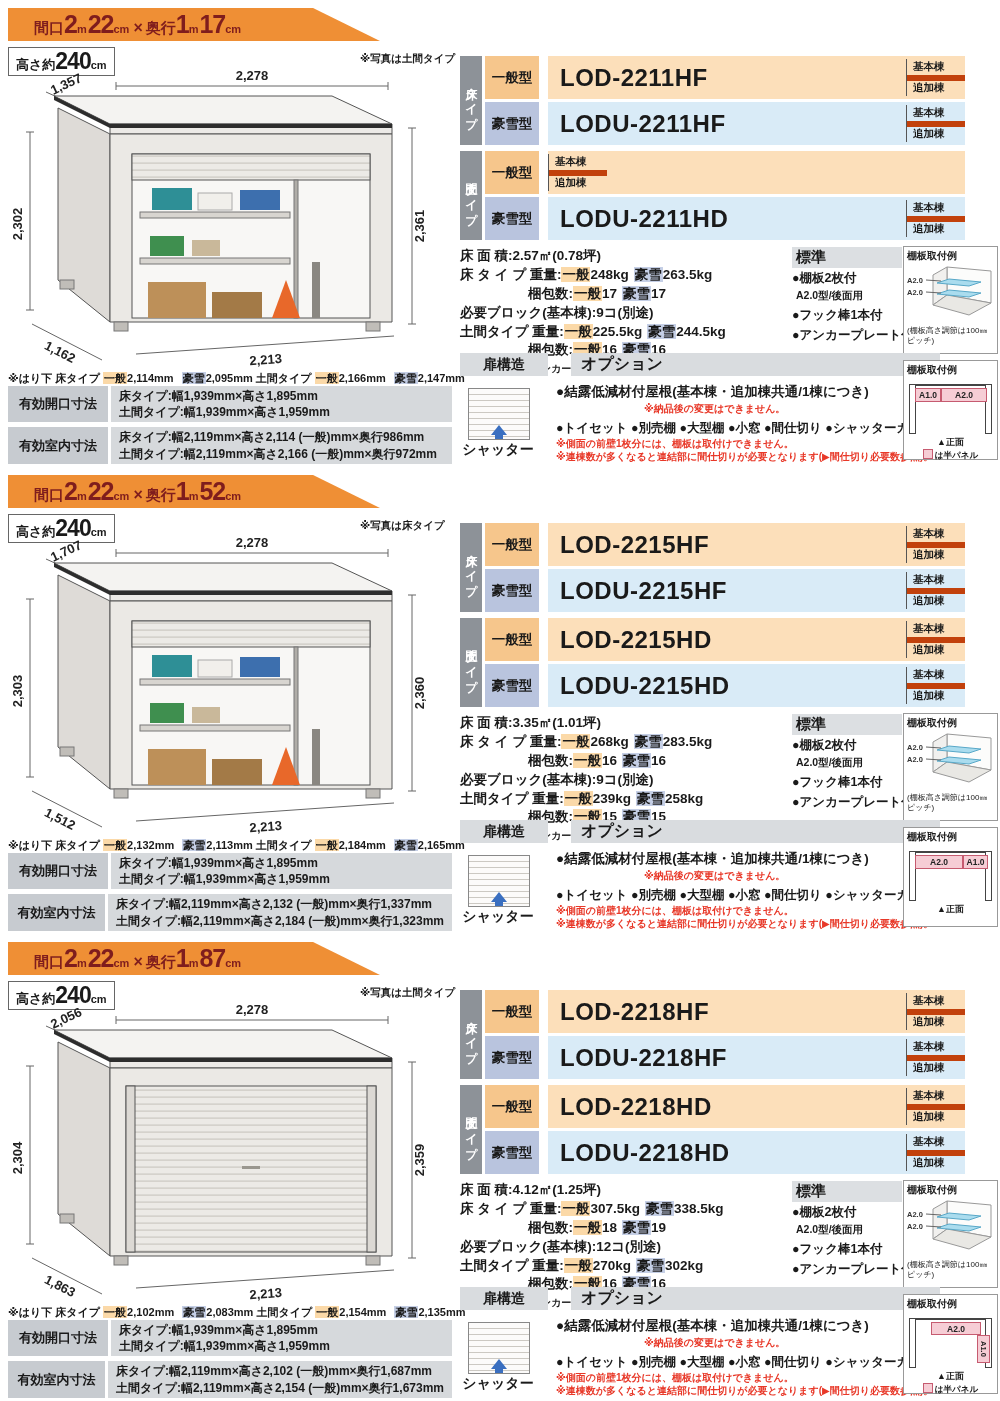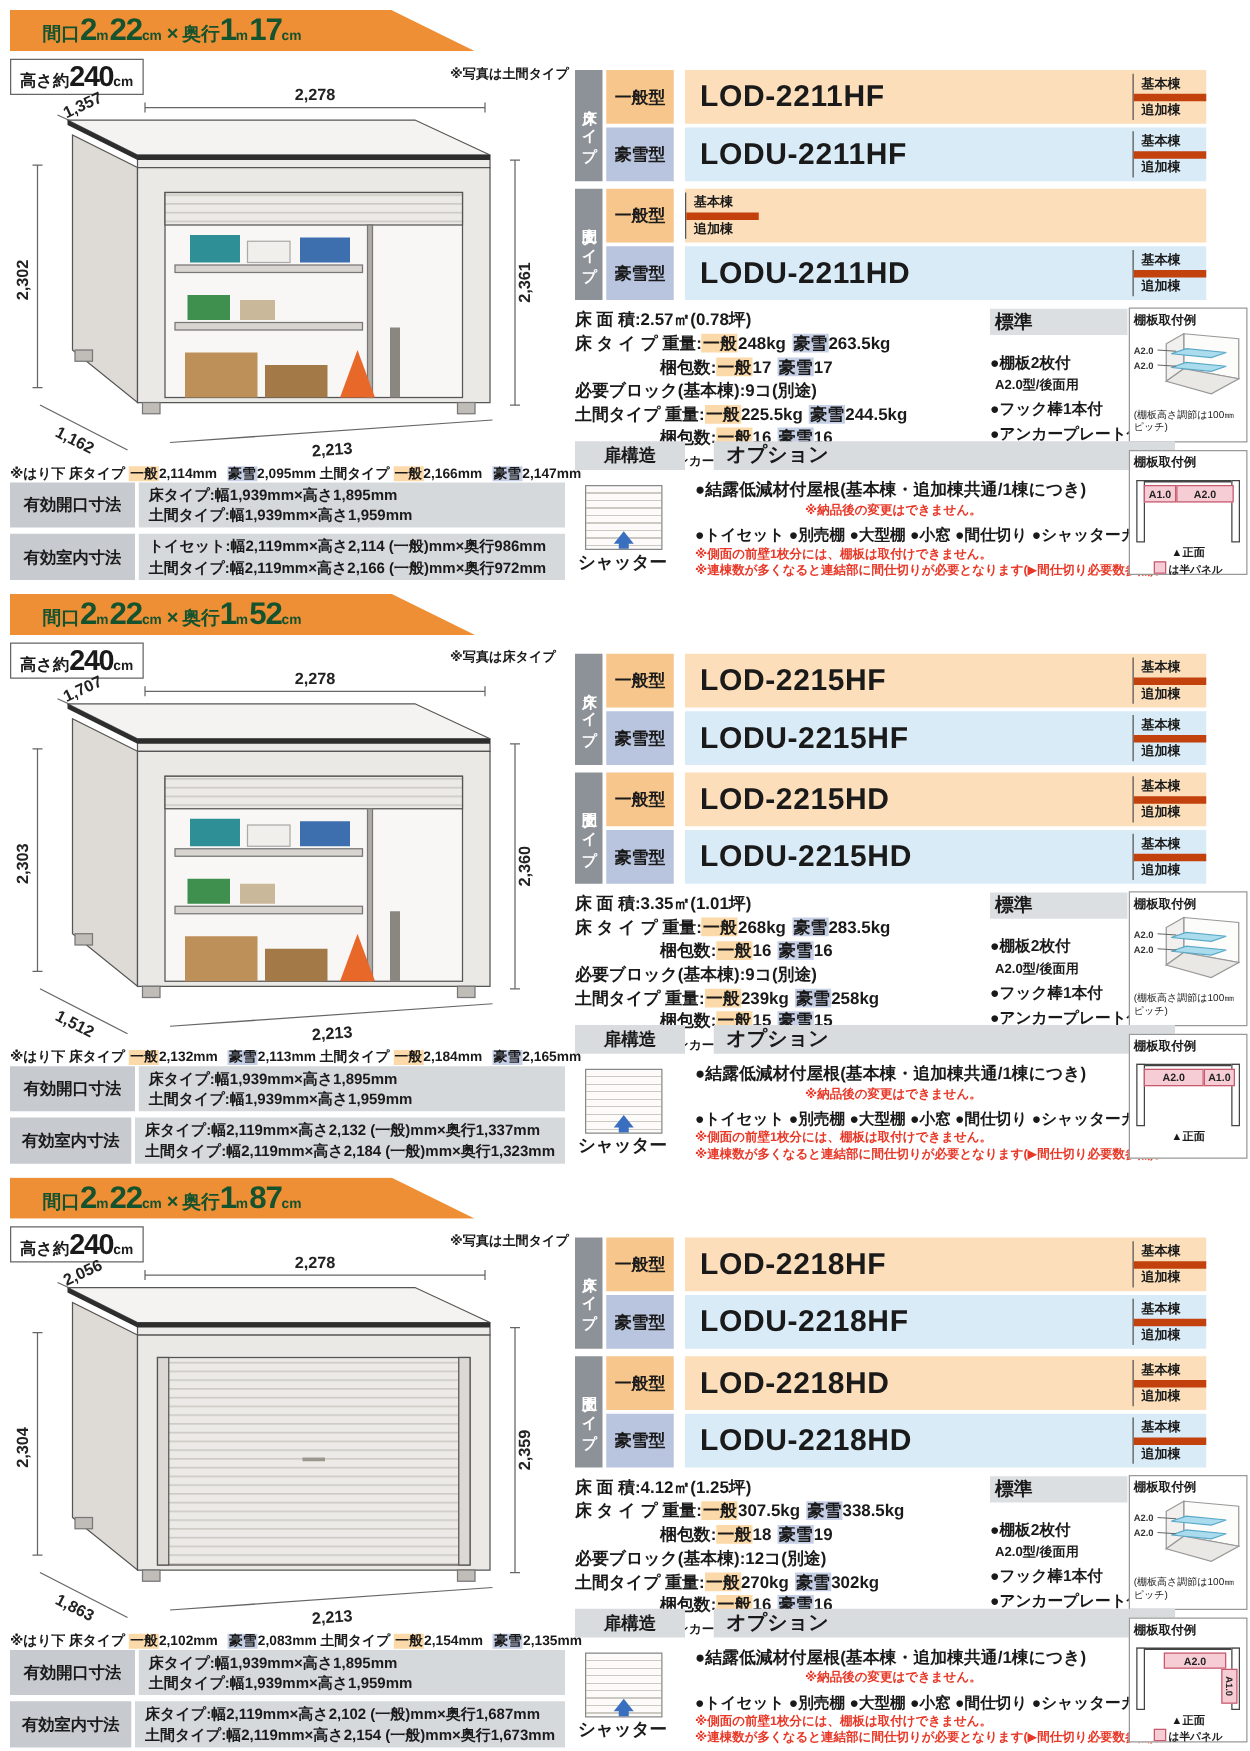--- a/index.html
+++ b/index.html
@@ -3,21 +3,21 @@
 <meta charset="utf-8">
 <style>
   html,body{margin:0;padding:0;background:#fff;}
   body{width:1000px;height:1401px;position:relative;overflow:hidden;
        font-family:"Liberation Sans","DejaVu Sans",sans-serif;color:#1a1a1a;}
   .section{position:relative;width:1000px;height:467px;background:#fff;}
 
   
   .banner{position:absolute;left:8px;top:8px;width:372px;height:33px;background:#ef8f35;
           clip-path:polygon(0 0,82% 0,100% 100%,0 100%);
-          display:flex;align-items:baseline;color:#14532d;padding-left:26px;box-sizing:border-box;}
+          display:flex;align-items:baseline;color:#7f1d1d;padding-left:26px;box-sizing:border-box;}
   .b-label{font-size:15px;font-weight:bold;}
   .b-num{font-size:25px;font-weight:bold;letter-spacing:-1px;line-height:33px;}
   .b-unit{font-size:11px;font-weight:bold;margin-right:1px;}
   .b-times{font-size:16px;font-weight:bold;margin:0 3px;}
 
   .hbox{position:absolute;left:8px;top:47px;border:1px solid #666;background:#fff;
         padding:0 7px;display:inline-flex;align-items:baseline;}
   .h-pre{font-size:13px;font-weight:bold;}
   .h-val{font-size:23px;font-weight:bold;letter-spacing:-1px;}
   .h-unit{font-size:11px;font-weight:bold;}
@@ -61,21 +61,21 @@
   
   .specs{position:absolute;left:460px;top:247px;width:330px;}
   .sline{font-size:13.5px;font-weight:600;line-height:1.4;white-space:nowrap;}
   .ind{margin-left:68px;}
   .snote{font-size:10px;font-weight:600;margin-top:2px;white-space:nowrap;}
   .tag-g{background:#fbd9a8;padding:0 1px;}
   .tag-s{background:#c5cfe6;padding:0 1px;margin-left:5px;}
 
   
   .std{position:absolute;left:792px;top:247px;width:110px;}
-  .std-title{font-size:15px;font-weight:bold;background:#dcdfe2;padding:1px 4px;margin-bottom:13px;}
+  .std-title{font-size:15px;font-weight:bold;background:#dcdfe2;padding:1px 4px;margin-bottom:1px;}
   .std-item{font-size:12.5px;font-weight:bold;line-height:1.55;white-space:nowrap;}
   .std-sub{font-size:10.5px;font-weight:600;margin:1px 0 3px 4px;white-space:nowrap;}
 
   
   .box1{position:absolute;left:903px;top:246px;width:95px;height:108px;border:1px solid #999;
         background:#fff;box-sizing:border-box;padding:2px 3px;}
   .box2{position:absolute;left:903px;top:360px;width:95px;height:100px;border:1px solid #999;
         background:#fff;box-sizing:border-box;padding:2px 3px;}
   .bx-title{font-size:10px;font-weight:bold;white-space:nowrap;}
   .bx-lab{font-size:7.5px;fill:#333;font-weight:600;}
@@ -340,21 +340,21 @@
     <div class="btrow">
       <div class="btlabel">有効開口寸法</div>
       <div class="btcontent">
         <div>床タイプ:幅1,939mm×高さ1,895mm</div>
         <div>土間タイプ:幅1,939mm×高さ1,959mm</div>
       </div>
     </div>
     <div class="btrow">
       <div class="btlabel">有効室内寸法</div>
       <div class="btcontent">
-        <div>トイセット:幅2,119mm×高さ2,114 (一般)mm×奥行986mm</div>
+        <div>床タイプ:幅2,119mm×高さ2,114 (一般)mm×奥行986mm</div>
         <div>土間タイプ:幅2,119mm×高さ2,166 (一般)mm×奥行972mm</div>
       </div>
     </div>
   </div>
 
 </section>
 
 <section class="section">
 
   <div class="banner">

